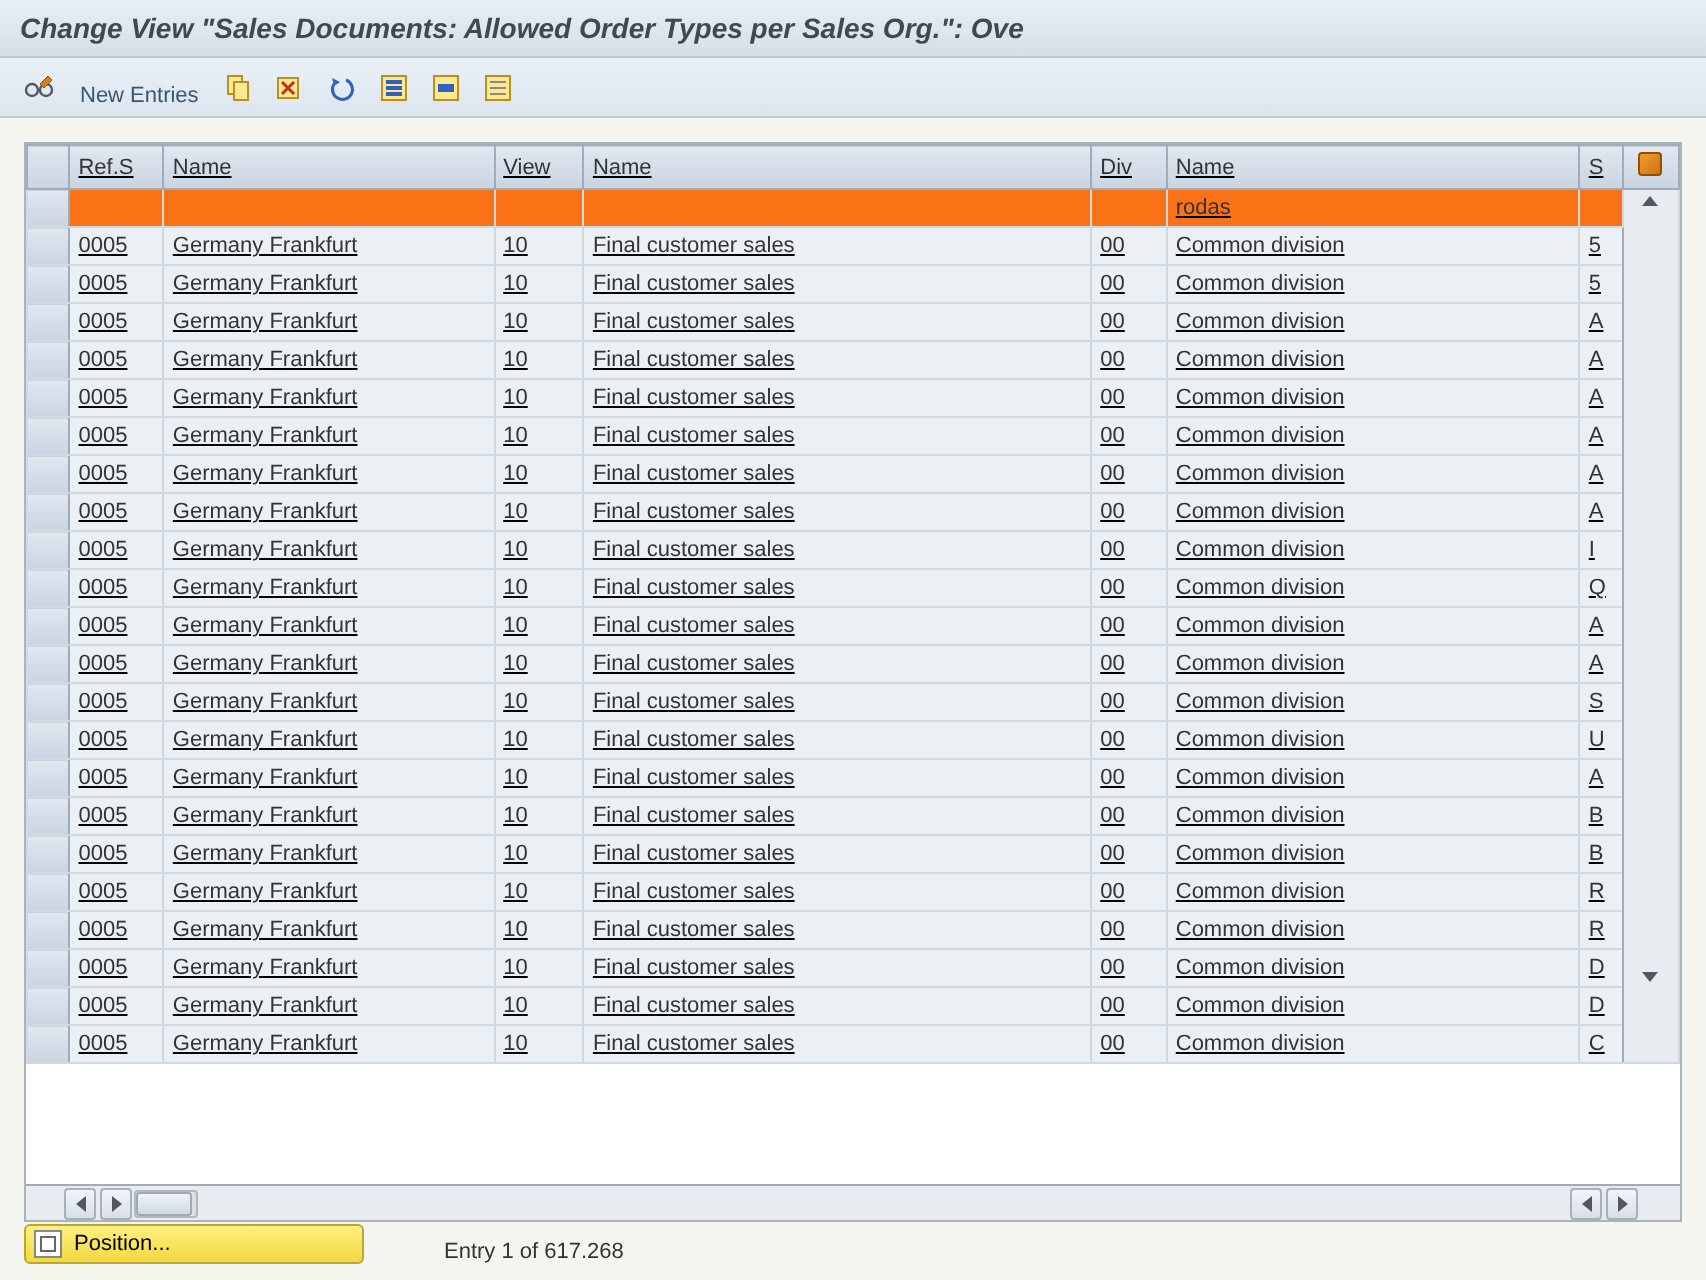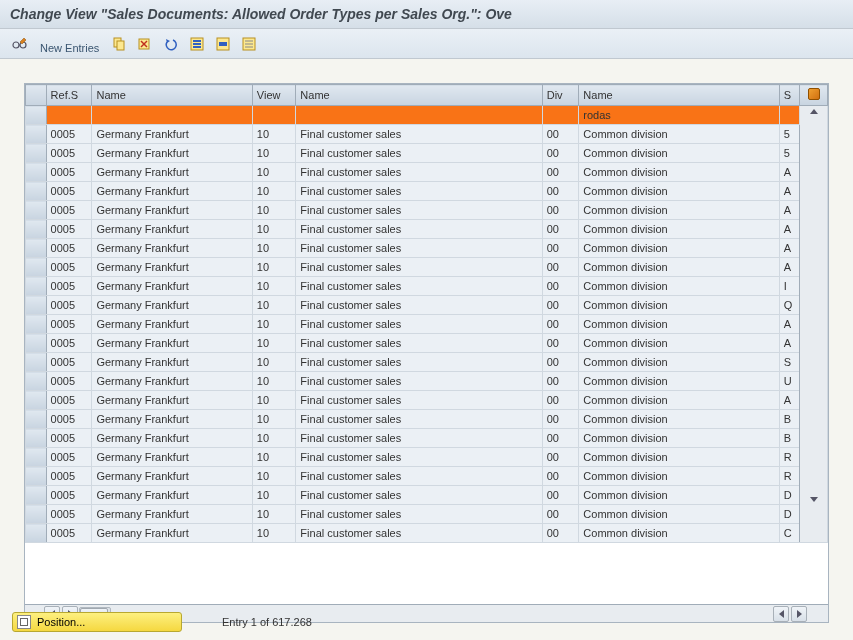--- a/index.html
+++ b/index.html
@@ -57,22 +57,23 @@
       position: absolute;
       left: 300px;
       top: 4px;
       font-size: 18px;
       color: rgba(120, 150, 170, 0.4);
       font-family: Georgia, serif;
       letter-spacing: 1px;
       pointer-events: none;
     }
     .content-area {
-      padding: 24px;
+      padding: 12px;
       height: calc(100% - 90px);
+      text-decoration: underline;
     }
     .table-container {
       border: 1px solid #a8b4c0;
       background: #fff;
       height: 540px;
       position: relative;
       display: flex;
       flex-direction: column;
     }
     .table-wrapper {
@@ -176,21 +177,21 @@
     }
     .tri-left {width:0;height:0;border-top:4px solid transparent;border-bottom:4px solid transparent;border-right:5px solid #556;}
     .tri-right{width:0;height:0;border-top:4px solid transparent;border-bottom:4px solid transparent;border-left:5px solid #556;}
     
     .footer {
       position: absolute;
       bottom: 8px;
       left: 12px;
       right: 12px;
       display: flex;
-      align-items: center;
+      align-items: flex-end;
       gap: 40px;
     }
     .position-btn {
       background: linear-gradient(to bottom, #fdf080, #f5d840);
       border: 1px solid #b8a830;
       border-radius: 3px;
       padding: 2px 10px 2px 4px;
       display: flex;
       align-items: center;
       gap: 6px;

